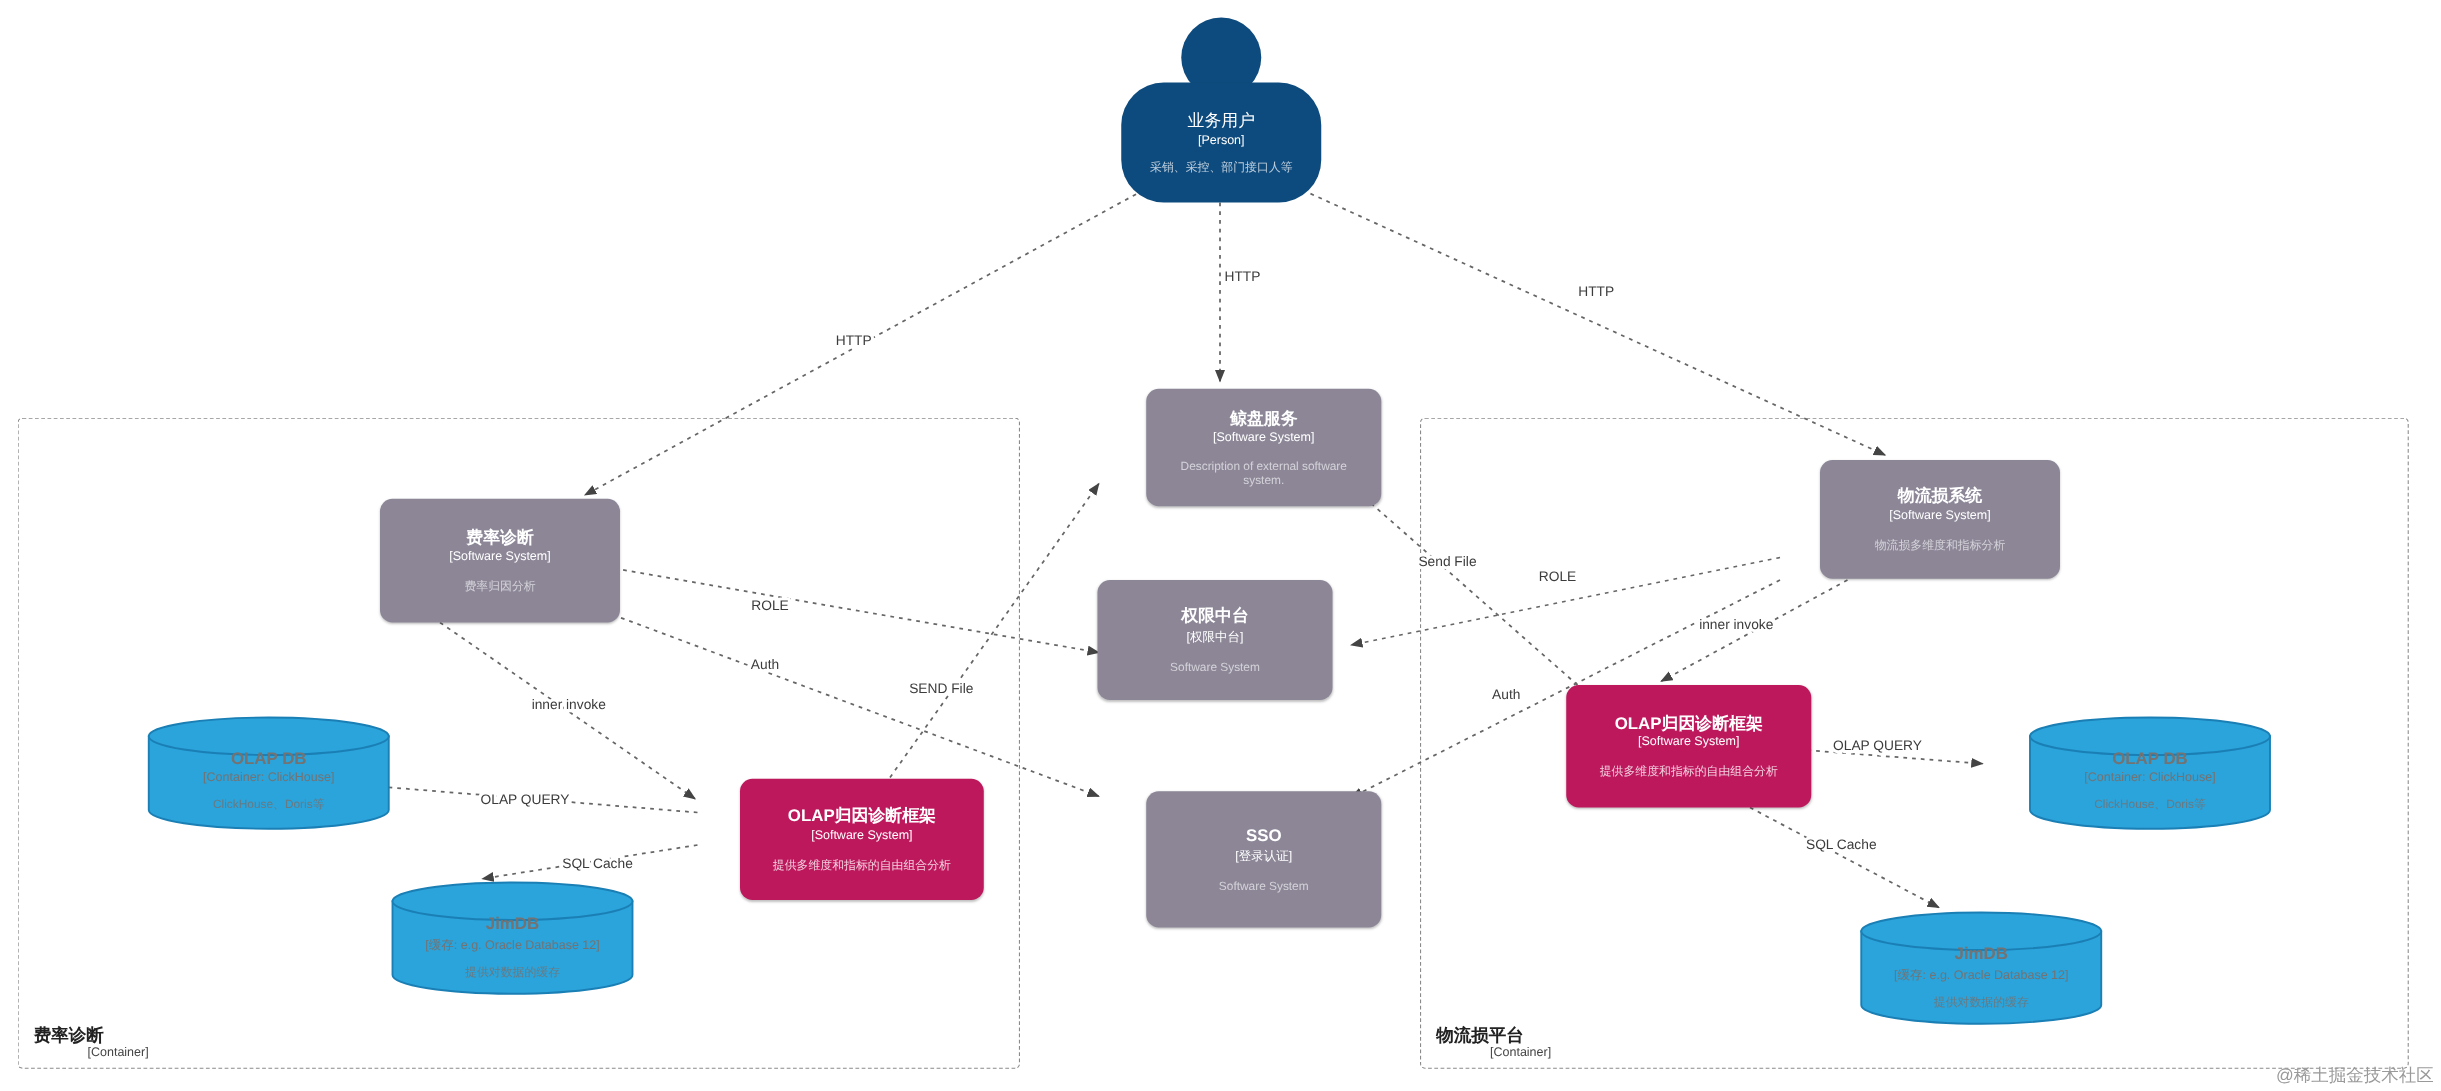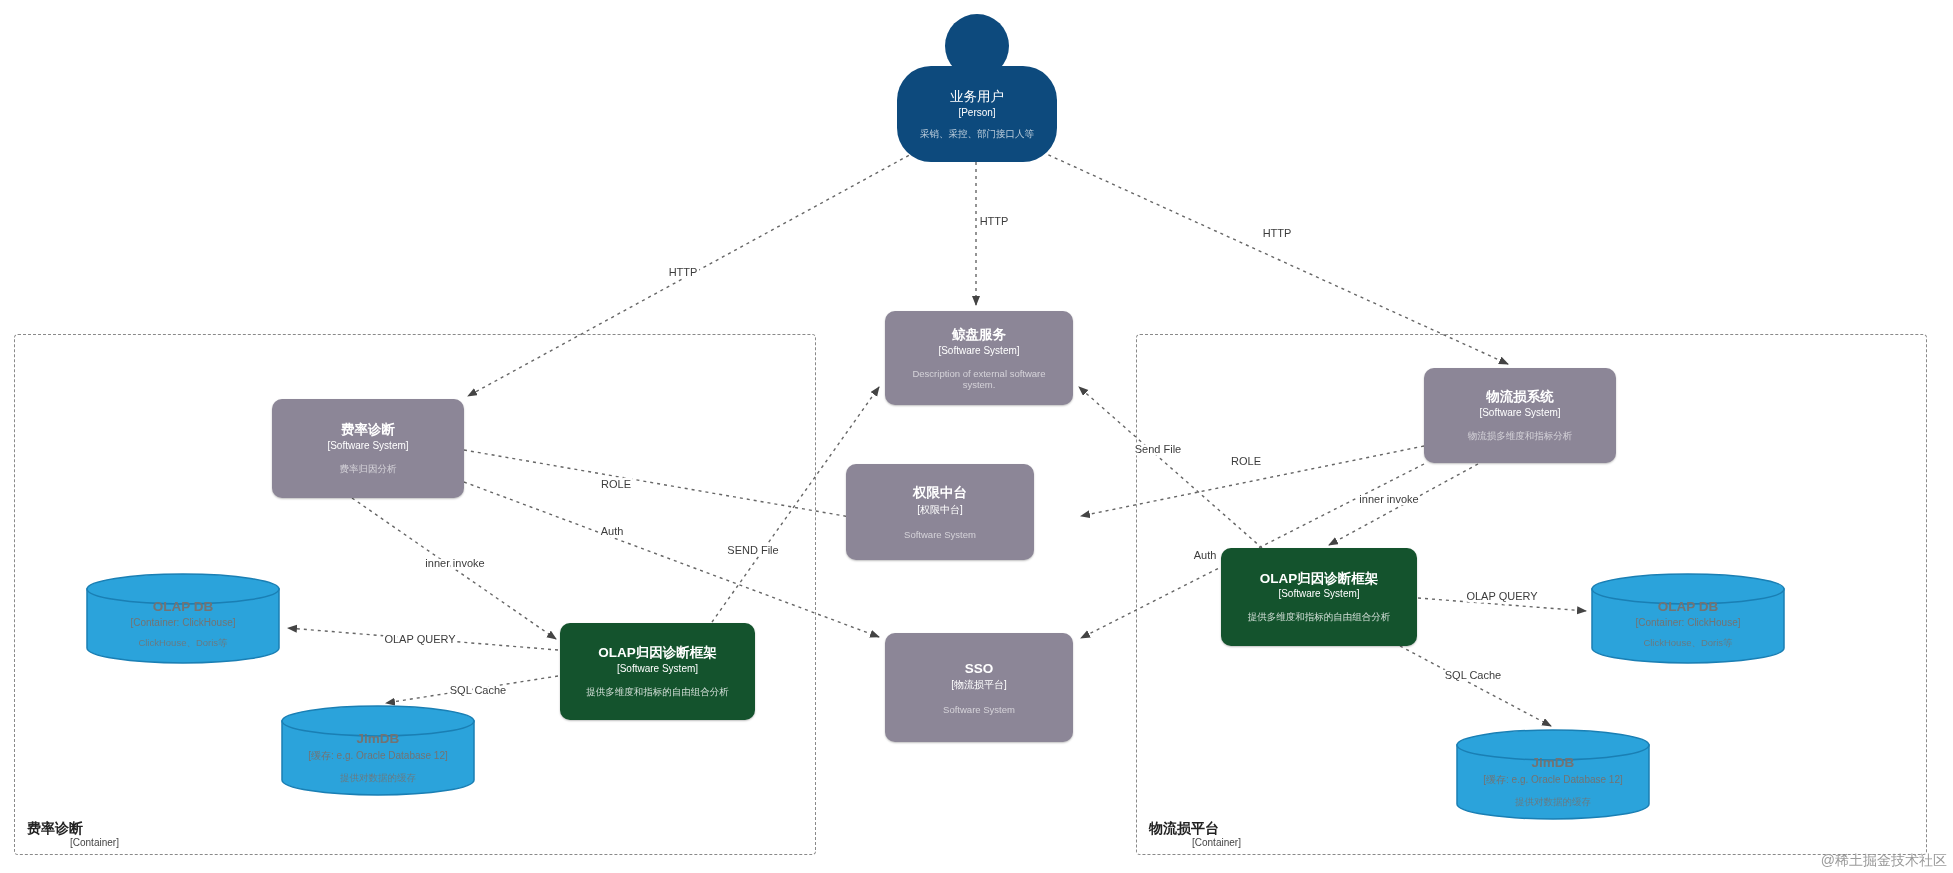--- a/index.html
+++ b/index.html
@@ -6,25 +6,25 @@
   .canvas{position:relative;width:1953px;height:873px;background:#fff;overflow:hidden;
           font-family:"Liberation Sans","DejaVu Sans",sans-serif;}
   svg.edges{position:absolute;left:0;top:0;width:1953px;height:873px;}
   .edge{stroke:#666;stroke-width:1.4;stroke-dasharray:3 4;fill:none;}
   .edge-label{font-size:11px;fill:#3c3c3c;text-anchor:middle;
               paint-order:stroke;stroke:#fff;stroke-width:5px;stroke-linejoin:round;}
   .boundary{position:absolute;border:1.5px dashed #8a8a8a;border-radius:4px;background:transparent;}
   .b-label{position:absolute;left:12px;bottom:6px;text-align:left;}
   .b-title{font-size:14px;font-weight:bold;color:#222;line-height:1.25;}
   .b-meta{font-size:10px;color:#444;padding-left:43px;}
-  .node{position:absolute;box-sizing:border-box;text-align:center;color:#fff;}
+  .node{position:absolute;box-sizing:border-box;text-align:center;color:#fff;margin-left:32px;}
   .box{border-radius:10px;display:flex;flex-direction:column;justify-content:center;
        padding:8px 12px;box-shadow:0 1px 2px rgba(0,0,0,.25);}
   .gray{background:#8c8697;}
-  .blue{background:#14532d;}
+  .blue{background:#be185d;}
   .n-title{font-size:13.5px;font-weight:bold;line-height:1.3;}
   .n-meta{font-size:10px;margin-top:1px;}
   .n-desc{font-size:9.5px;margin-top:12px;opacity:.62;}
   .blue .n-desc{opacity:.8;}
   .cyl{color:#737373;}
   .cyl svg.shape{position:absolute;left:0;top:0;width:100%;height:100%;}
   .cyl-text{position:relative;padding-top:26px;text-align:center;}
   .cyl .n-desc{opacity:.85;margin-top:9px;}
   .person{position:absolute;}
   .p-head{position:absolute;left:50%;transform:translateX(-50%);top:0;width:64px;height:64px;
@@ -112,21 +112,21 @@
     <div class="n-meta">[Software System]</div>
     <div class="n-desc">Description of external software system.</div>
   </div>
   <div class="node box gray" style="left:846px;top:464px;width:188px;height:96px">
     <div class="n-title">权限中台</div>
     <div class="n-meta">[权限中台]</div>
     <div class="n-desc">Software System</div>
   </div>
   <div class="node box gray" style="left:885px;top:633px;width:188px;height:109px">
     <div class="n-title">SSO</div>
-    <div class="n-meta">[物流损平台]</div>
+    <div class="n-meta">[登录认证]</div>
     <div class="n-desc">Software System</div>
   </div>
   <div class="node box gray" style="left:1424px;top:368px;width:192px;height:95px">
     <div class="n-title">物流损系统</div>
     <div class="n-meta">[Software System]</div>
     <div class="n-desc">物流损多维度和指标分析</div>
   </div>
 
   <div class="node box blue" style="left:560px;top:623px;width:195px;height:97px">
     <div class="n-title">OLAP归因诊断框架</div>

